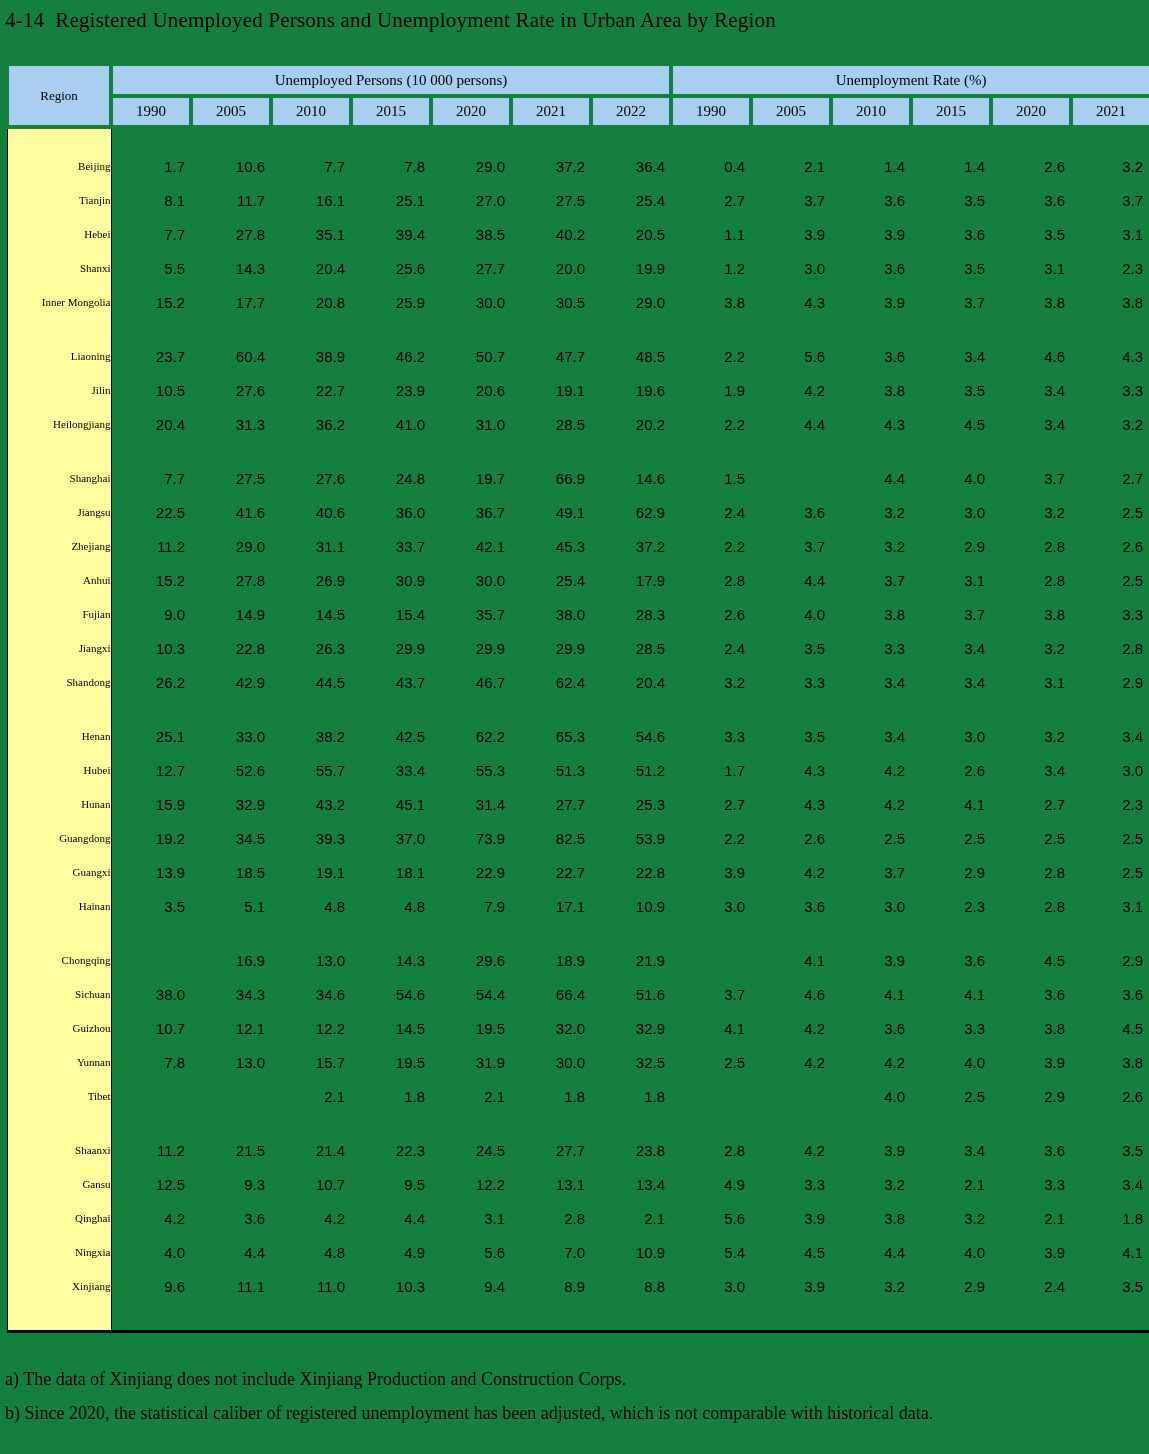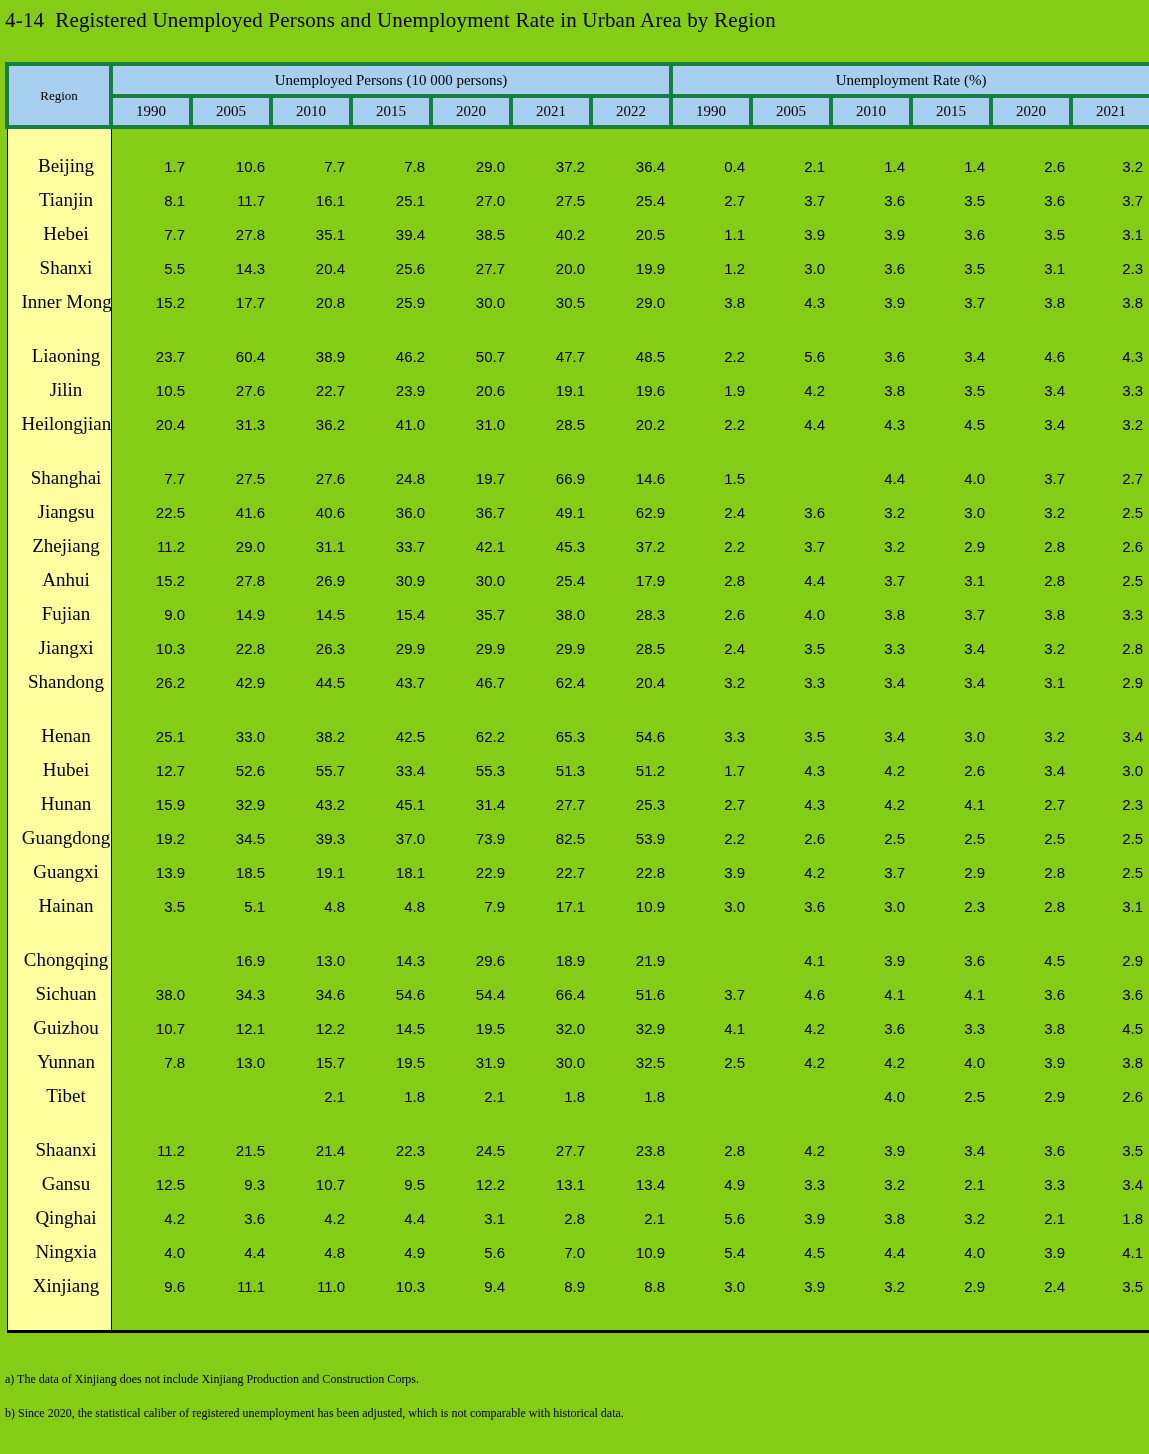--- a/index.html
+++ b/index.html
@@ -1,17 +1,17 @@
 <!DOCTYPE html>
 <html><head>
 <meta charset="utf-8">
 <style>
   html,body { margin:0; padding:0; background:#ffffff; }
   .page {
-    position:relative; width:1149px; height:1454px; background:#84cc16;
+    position:relative; width:1149px; height:1454px; background:#15803d;
     font-family:"Liberation Serif", serif; color:#000; overflow:hidden;
   }
   .title {
     padding:8px 0 0 5px; font-size:21px; letter-spacing:0.2px; white-space:pre;
   }
   table.stat {
     border-collapse:collapse; table-layout:fixed;
     margin:29px 0 0 5px; width:1144px;
     border-top:3px solid #000; border-bottom:3px solid #000; border-left:1px solid #000;
   }
@@ -23,28 +23,28 @@
   tr.year-row td { height:25px; }
   td.region-head { font-size:13px; }
   tbody td {
     font-family:"Liberation Sans", sans-serif; font-size:15px;
     text-align:right; padding:0 6px 0 0; vertical-align:middle;
     overflow:hidden; white-space:nowrap;
   }
   tbody td:last-child { padding-right:8px; }
   tbody td.region-cell {
     background:#FFFFA0; border-right:1px solid #000;
-    font-family:"Liberation Serif", serif; font-size:19px;
-    text-align:center; padding:0 0 0 14px;margin-left:25px;
+    font-family:"Liberation Serif", serif; font-size:11px;
+    text-align:right; padding:0 0 0 14px;margin-left:25px;
   }
   tr.data-row { height:34px; }
   tr.mid  { height:20px; }
   tr.lead { height:22px; }
   tr.tail { height:28px; }
-  .notes { margin:38px 0 0 5px; font-size:12px; }
+  .notes { margin:38px 0 0 5px; font-size:18px; }
   .notes .note { margin:0 0 17px 0; line-height:17px; }
 </style>
 </head>
 <body>
 
 <div class="page">
 
   <div class="title">4-14  Registered Unemployed Persons and Unemployment Rate in Urban Area by Region</div>
 
   <table class="stat">

